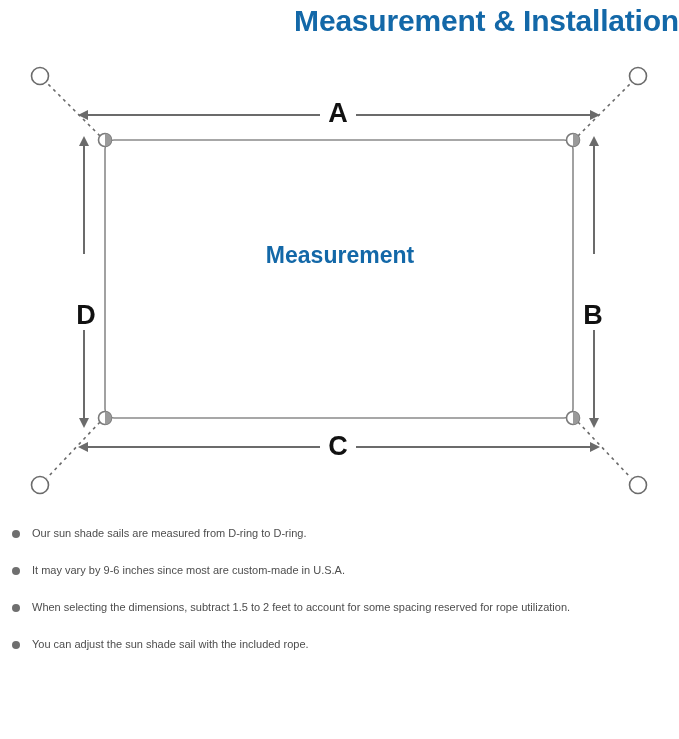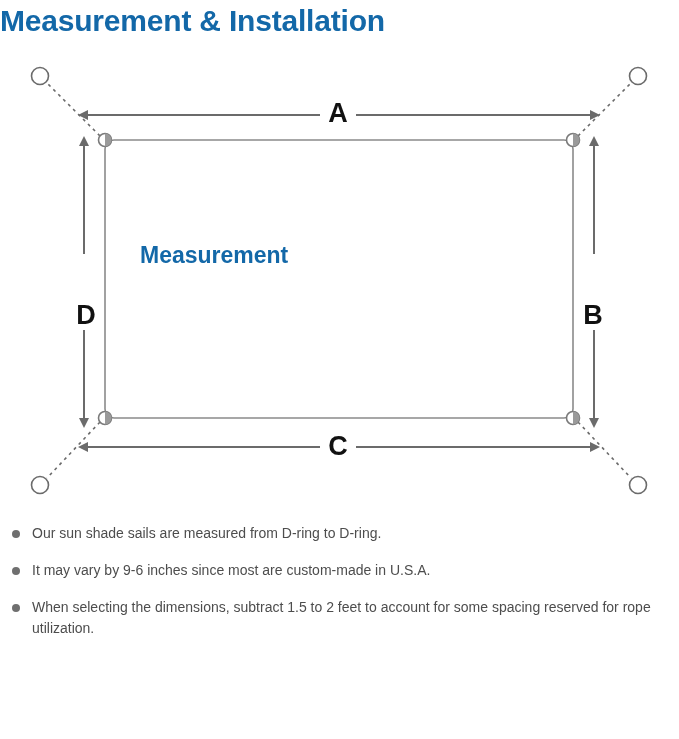--- a/index.html
+++ b/index.html
@@ -13,21 +13,21 @@
     position: relative;
     font-family: "Liberation Sans", sans-serif;
     overflow: hidden;
   }
 
   #page-title {
     position: absolute;
     left: 0;
     top: 0;
     width: 679px;
-    text-align: left;
+    text-align: right;
     font-size: 30px;
     font-weight: bold;
     color: #1368A8;
     letter-spacing: -0.2px;
     line-height: 38px;
     padding-top: 2px;
   }
 
   #diagram {
     position: absolute;
@@ -38,21 +38,21 @@
   }
   #diagram svg {
     display: block;
   }
 
   .sail-center {
     position: absolute;
     left: 140px;
     top: 195px;
     width: 400px;
-    text-align: left;
+    text-align: center;
   }
   .sail-center .sail-title {
     font-size: 23px;
     font-weight: bold;
     color: #1368A8;
     line-height: 28px;
   }
   .sail-center .sail-sub {
     font-size: 14px;
     color: #1368A8;
@@ -80,21 +80,21 @@
     position: absolute;
     left: 0;
     top: 523px;
     width: 679px;
   }
   .note {
     position: relative;
     padding-left: 32px;
     padding-right: 4px;
     color: #4d4d4d;
-    font-size: 14px;
+    font-size: 11px;
     line-height: 21px;
     margin-bottom: 16px;
   }
   .note .bullet {
     position: absolute;
     left: 12px;
     top: 7px;
     width: 8px;
     height: 8px;
     border-radius: 50%;
@@ -170,13 +170,17 @@
     <span class="note-text">Our sun shade sails are measured from D-ring to D-ring.</span>
   </div>
   <div class="note">
     <span class="bullet"></span>
     <span class="note-text">It may vary by 9-6 inches since most are custom-made in U.S.A.</span>
   </div>
   <div class="note">
     <span class="bullet"></span>
     <span class="note-text">When selecting the dimensions, subtract 1.5 to 2 feet to account for some spacing reserved for rope utilization.</span>
   </div>
+  <div class="note">
+    <span class="bullet"></span>
+    <span class="note-text">You can adjust the sun shade sail with the included rope.</span>
+  </div>
 </div>
 
 </body></html>

